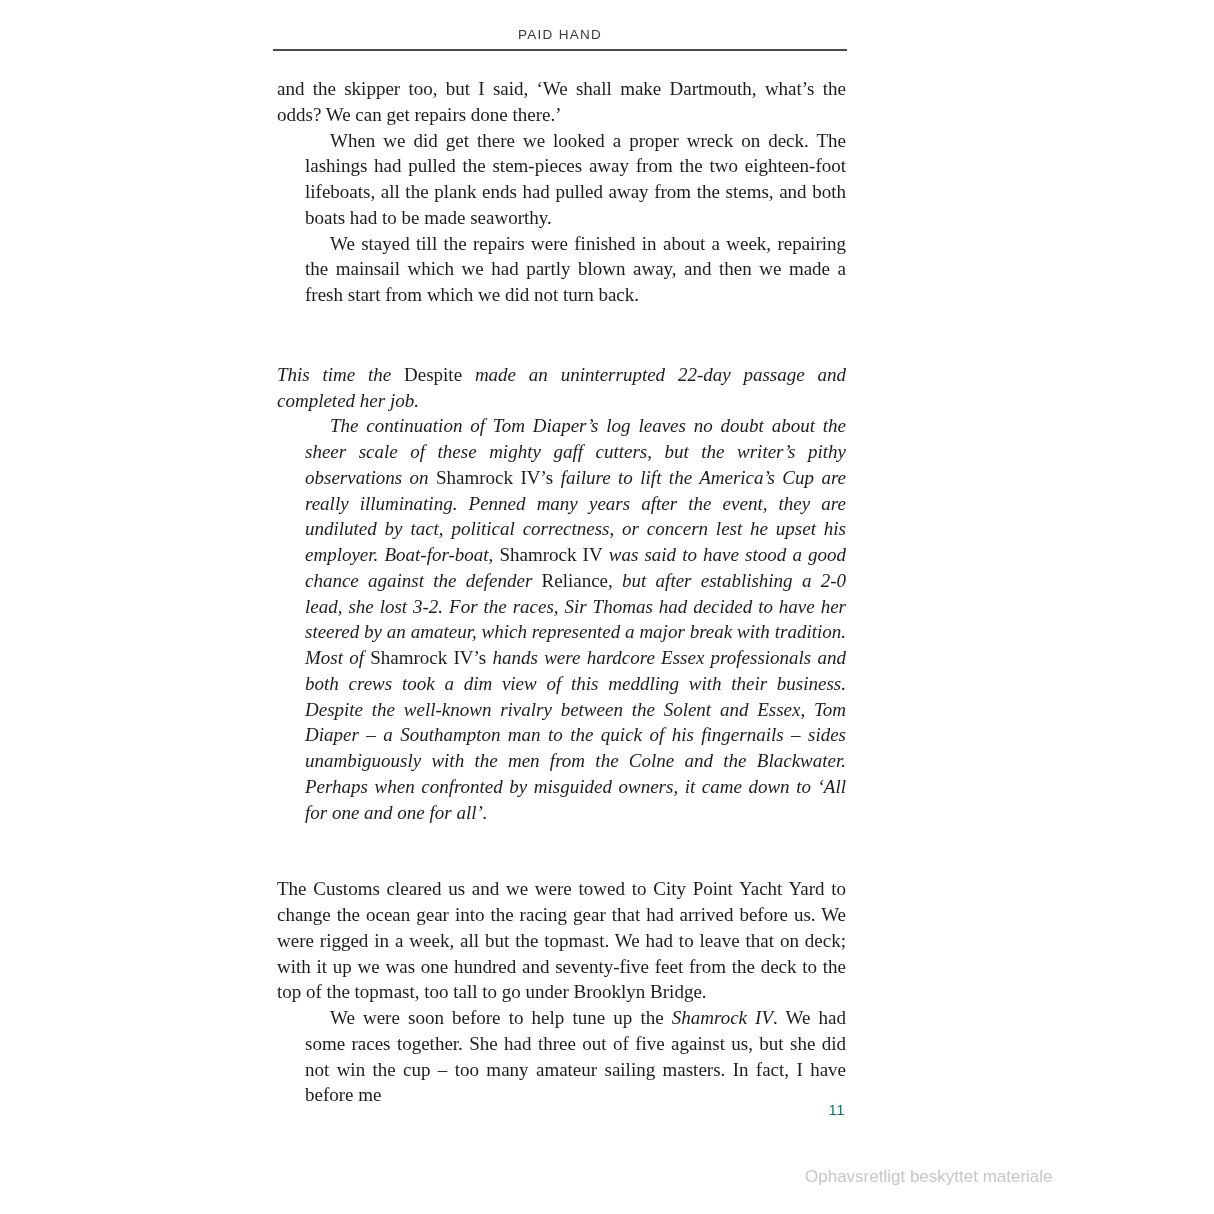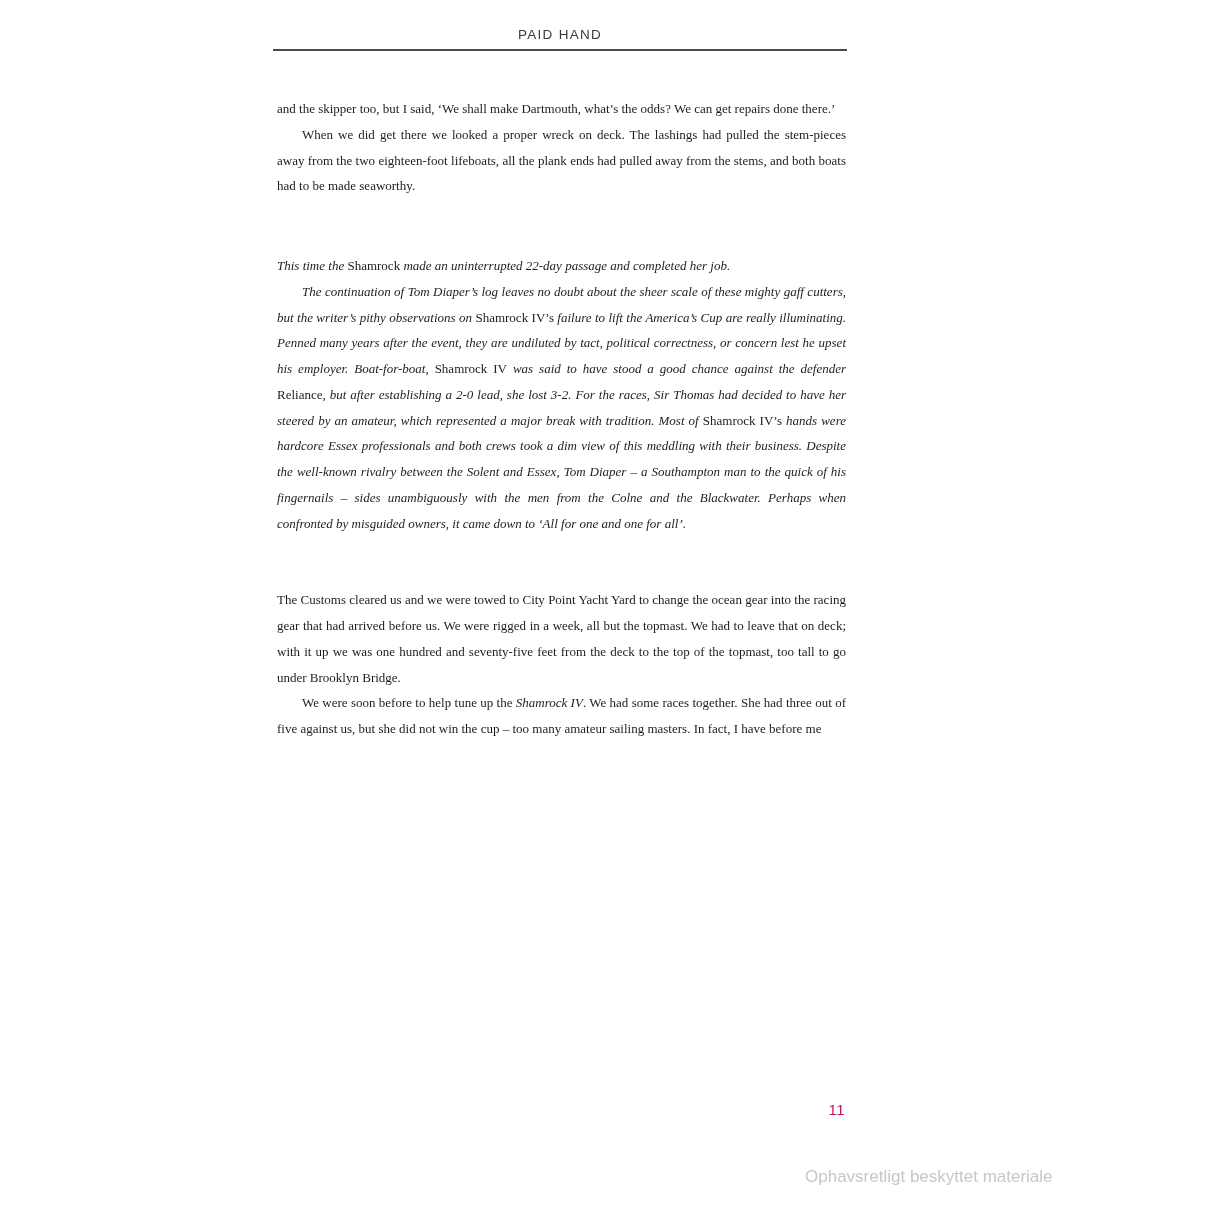--- a/index.html
+++ b/index.html
@@ -34,34 +34,35 @@
   .header-rule {
     position: absolute;
     top: 49px;
     left: 273px;
     width: 574px;
     height: 2px;
     background: #4b4b4b;
   }
   .text-column {
     position: absolute;
-    top: 96px;
+    top: 76px;
     left: 277px;
     width: 569px;
-    font-size: 13px;
+    font-size: 19px;
     line-height: 25.75px;
     color: #1d1d1d;
     text-align: justify;
   }
   .para {
     margin: 0;
     padding: 0;
   }
   .para.indent {
     text-indent: 25px;
+    margin-left: 28px;
   }
   .base-italic {
     font-style: italic;
   }
   .seg-roman {
     font-style: normal;
   }
   .seg-italic {
     font-style: italic;
   }
@@ -70,21 +71,21 @@
   }
   .folio {
     position: absolute;
     top: 1101px;
     left: 273px;
     width: 572px;
     text-align: right;
     font-family: "Liberation Sans", sans-serif;
     font-size: 15px;
     line-height: 18px;
-    color: #be185d;
+    color: #0f766e;
     letter-spacing: 0.5px;
   }
   .copyright-notice {
     position: absolute;
     top: 1170px;
     left: 805px;
     font-family: "Liberation Sans", sans-serif;
     font-size: 17px;
     line-height: 13px;
     color: #c7c7c7;
@@ -96,22 +97,23 @@
 
 <div class="page">
 
   <div class="running-header">PAID HAND</div>
 
   <div class="header-rule"></div>
 
   <div class="text-column">
       <p class="para base-roman"><span class="seg-roman">and the skipper too, but I said, ‘We shall make Dartmouth, what’s the odds? We can get repairs done there.’</span></p>
       <p class="para base-roman indent"><span class="seg-roman">When we did get there we looked a proper wreck on deck. The lashings had pulled the stem-pieces away from the two eighteen-foot lifeboats, all the plank ends had pulled away from the stems, and both boats had to be made seaworthy.</span></p>
+      <p class="para base-roman indent"><span class="seg-roman">We stayed till the repairs were finished in about a week, repairing the mainsail which we had partly blown away, and then we made a fresh start from which we did not turn back.</span></p>
       <div class="block-gap" style="height: 54px;"></div>
-      <p class="para base-italic"><span class="seg-italic">This time the </span><span class="seg-roman">Shamrock</span><span class="seg-italic"> made an uninterrupted 22-day passage and completed her job.</span></p>
+      <p class="para base-italic"><span class="seg-italic">This time the </span><span class="seg-roman">Despite</span><span class="seg-italic"> made an uninterrupted 22-day passage and completed her job.</span></p>
       <p class="para base-italic indent"><span class="seg-italic">The continuation of Tom Diaper’s log leaves no doubt about the sheer scale of these mighty gaff cutters, but the writer’s pithy observations on </span><span class="seg-roman">Shamrock IV’s</span><span class="seg-italic"> failure to lift the America’s Cup are really illuminating. Penned many years after the event, they are undiluted by tact, political correctness, or concern lest he upset his employer. Boat-for-boat, </span><span class="seg-roman">Shamrock IV</span><span class="seg-italic"> was said to have stood a good chance against the defender </span><span class="seg-roman">Reliance</span><span class="seg-italic">, but after establishing a 2-0 lead, she lost 3-2. For the races, Sir Thomas had decided to have her steered by an amateur, which represented a major break with tradition. Most of </span><span class="seg-roman">Shamrock IV’s</span><span class="seg-italic"> hands were hardcore Essex professionals and both crews took a dim view of this meddling with their business. Despite the well-known rivalry between the Solent and Essex, Tom Diaper – a Southampton man to the quick of his fingernails – sides unambiguously with the men from the Colne and the Blackwater. Perhaps when confronted by misguided owners, it came down to ‘All for one and one for all’.</span></p>
       <div class="block-gap" style="height: 51px;"></div>
       <p class="para base-roman"><span class="seg-roman">The Customs cleared us and we were towed to City Point Yacht Yard to change the ocean gear into the racing gear that had arrived before us. We were rigged in a week, all but the topmast. We had to leave that on deck; with it up we was one hundred and seventy-five feet from the deck to the top of the topmast, too tall to go under Brooklyn Bridge.</span></p>
       <p class="para base-roman indent"><span class="seg-roman">We were soon before to help tune up the </span><span class="seg-italic">Shamrock IV</span><span class="seg-roman">. We had some races together. She had three out of five against us, but she did not win the cup – too many amateur sailing masters. In fact, I have before me</span></p>
     </div>
 
   <div class="folio">11</div>
 
   <div class="copyright-notice">Ophavsretligt beskyttet materiale</div>
 

